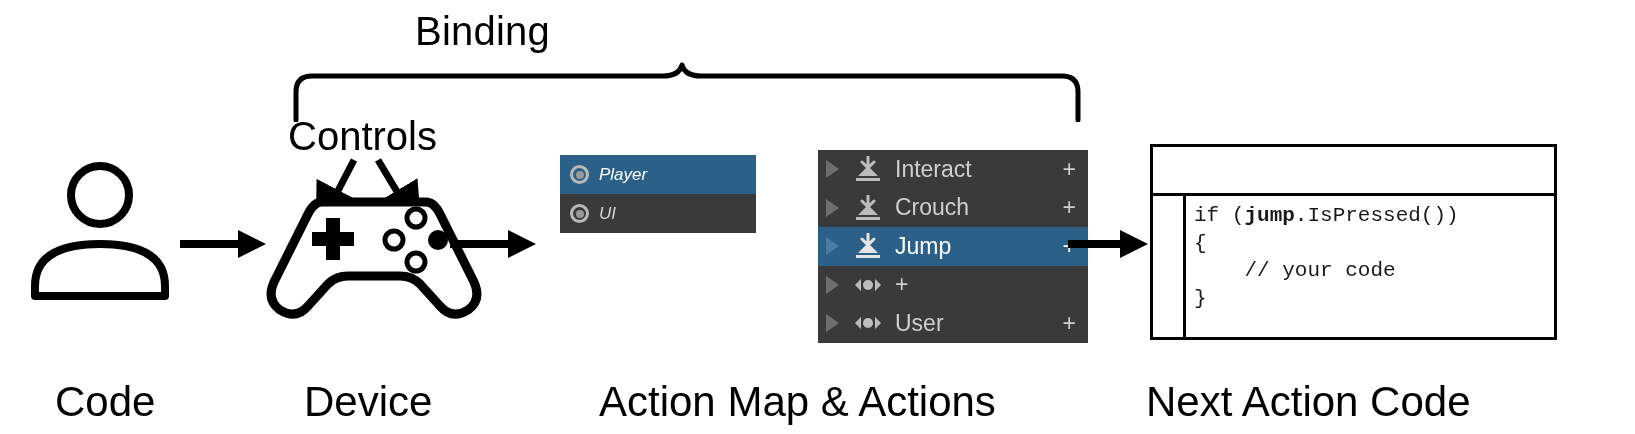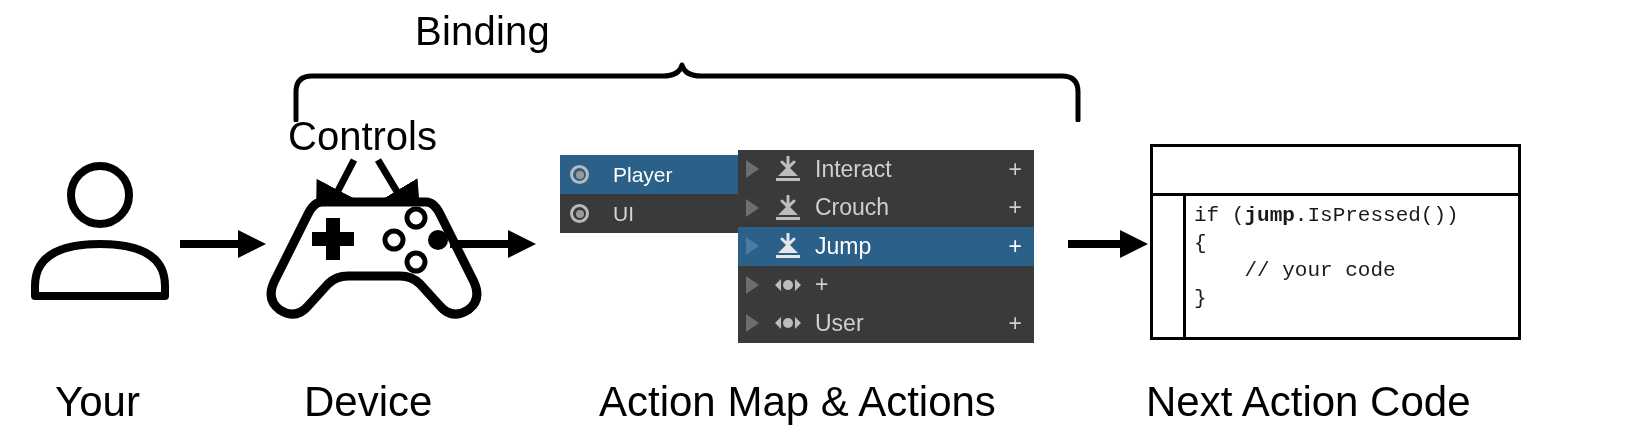--- a/index.html
+++ b/index.html
@@ -42,38 +42,39 @@
     left:560px;top:155px;width:196px;
     background:#3a3a3a;
     overflow:hidden;
   }
   .am-row{
     height:39px;display:flex;align-items:center;
     padding-left:10px;box-sizing:border-box;
   }
   .am-row.sel{background:#2b6189;}
   .am-row .lbl{
-    font-size:21px;color:#d4d4d4;margin-left:24px;
-    font-family:"Liberation Sans", sans-serif;
+    font-size:17px;color:#d4d4d4;margin-left:10px;
+    font-family:"Liberation Sans", sans-serif;
+    font-style:italic;
   }
   .am-row.sel .lbl{color:#ffffff;}
   .ring{
     width:19px;height:19px;border-radius:50%;
     border:3px solid #b9b9b9;box-sizing:border-box;
     display:flex;align-items:center;justify-content:center;
     flex:0 0 auto;
   }
   .ring i{
     display:block;width:8px;height:8px;border-radius:50%;
     background:#9a9a9a;
   }
 
   
   .act-panel{
-    left:738px;top:150px;width:296px;
+    left:818px;top:150px;width:270px;
     background:#3a3a3a;overflow:hidden;
   }
   .act-row{
     height:38.5px;display:flex;align-items:center;
     box-sizing:border-box;padding:0 12px 0 8px;
   }
   .act-row.sel{background:#2b6189;}
   .tri{
     width:0;height:0;flex:0 0 auto;
     border-top:9px solid transparent;
@@ -88,21 +89,21 @@
     font-family:"Liberation Sans", sans-serif;
   }
   .act-row.sel .act-lbl{color:#ffffff;}
   .plus{
     font-size:23px;color:#cfcfcf;flex:0 0 auto;line-height:1;
     font-family:"Liberation Sans", sans-serif;
   }
   .act-row.sel .plus{color:#ffffff;}
 
   
-  .codewin{left:1150px;top:144px;width:371px;height:196px;}
+  .codewin{left:1150px;top:144px;width:371px;height:196px;padding-left:36px;}
   .codewin .frame{
     position:absolute;left:0;top:0;width:100%;height:100%;
     border:3px solid #000;box-sizing:border-box;background:#fff;
   }
   .codewin .titlebar{
     position:absolute;left:0;top:0;width:100%;height:52px;
     border-bottom:3px solid #000;box-sizing:border-box;
   }
   .codewin .gutter{
     position:absolute;left:0;top:52px;width:36px;bottom:0;
@@ -250,18 +251,18 @@
   <div class="abs codewin">
     <div class="frame"></div>
     <div class="titlebar"></div>
     <div class="gutter"></div>
     <div class="code"><span>if (</span><b>jump</b><span>.IsPressed())</span>
 <span>{</span>
 <span>    // your code</span>
 <span>}</span></div>
   </div>
 
-  <div class="caption cap-user">Your</div>
+  <div class="caption cap-user">Code</div>
   <div class="caption cap-device">Device</div>
   <div class="caption cap-map">Action Map &amp; Actions</div>
   <div class="caption cap-code">Next Action Code</div>
 
 </div>
 
 </body></html>

